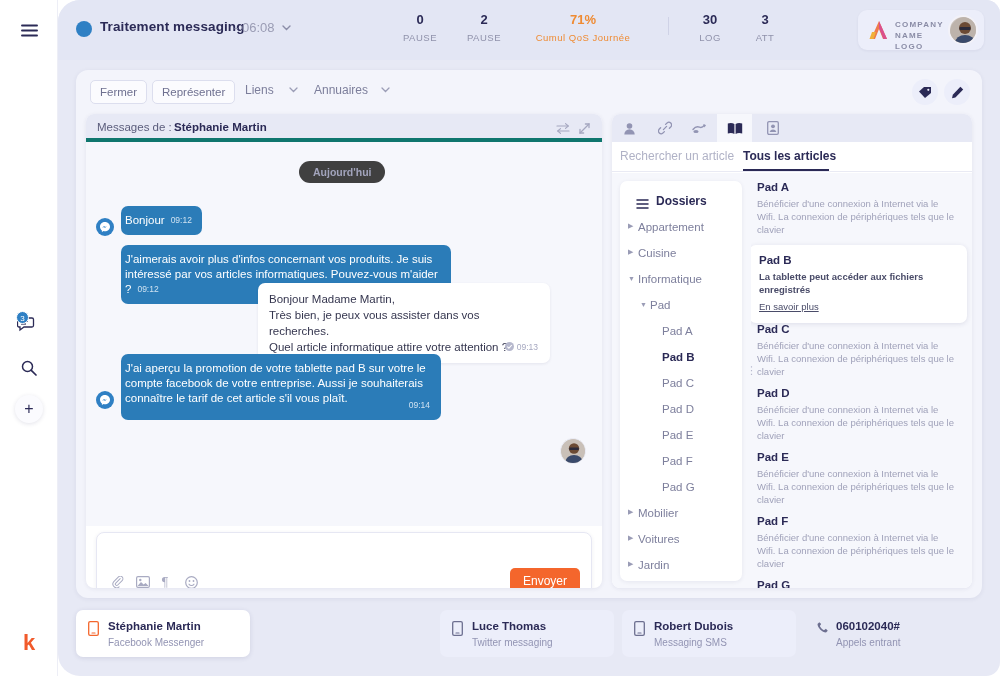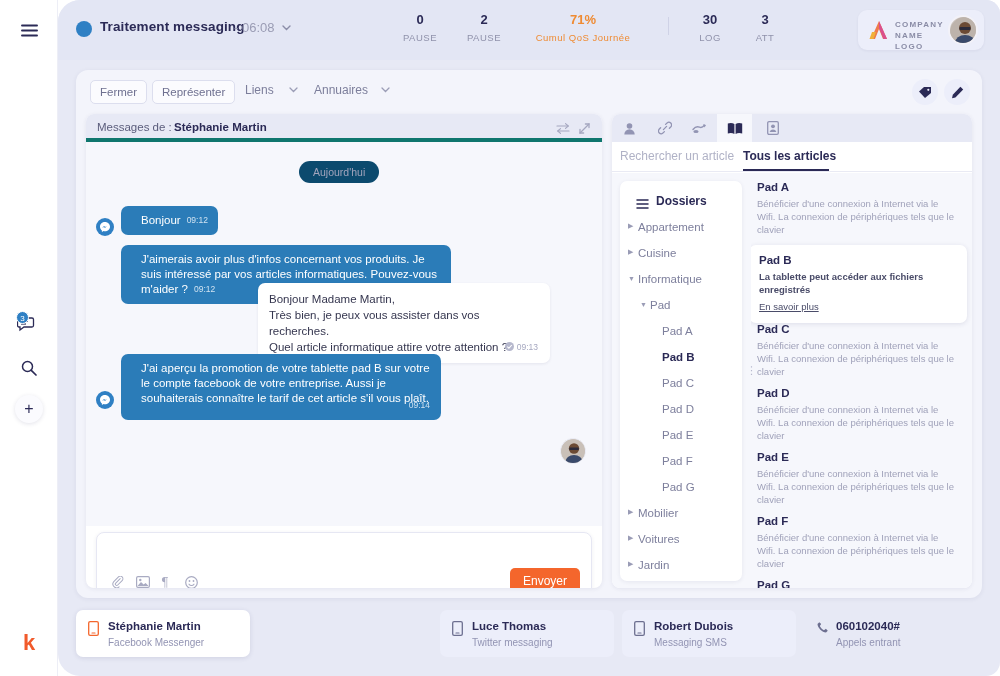--- a/index.html
+++ b/index.html
@@ -205,28 +205,28 @@
   #conv-transfer-icon { position: absolute; right: 32px; top: 7px; color: #a5a7c0; }
   #conv-expand-icon  { position: absolute; right: 11px; top: 7px; color: #a5a7c0; }
 
   #conv-body {
     position: absolute; left: 0; top: 28px;
     width: 516px; height: 384px;
     background: #f6f7fc;
   }
   #day-chip {
     position: absolute; left: 213px; top: 19px;
-    background: #0c4a6e; color: #a2a4bc;
-    font-size: 10.5px; font-weight: normal;
+    background: #404040; color: #a2a4bc;
+    font-size: 10.5px; font-weight: bold;
     padding: 5px 14px; border-radius: 11px;
   }
   .msg-row { position: absolute; }
   .bubble-in {
     background: #2b7cb8; color: #ffffff;
-    border-radius: 7px; padding: 7px 10px 7px 20px;
+    border-radius: 7px; padding: 7px 10px 7px 4px;
     font-size: 11.5px; line-height: 15px;
   }
   .bubble-out {
     background: #ffffff; color: #35364f;
     border-radius: 7px; padding: 8px 11px;
     font-size: 11.5px; line-height: 16px;
     box-shadow: 0 1px 3px rgba(40,40,90,.09);
   }
   .ts-in {
     font-size: 8.5px; color: #cfe2f1; margin-left: 6px;

